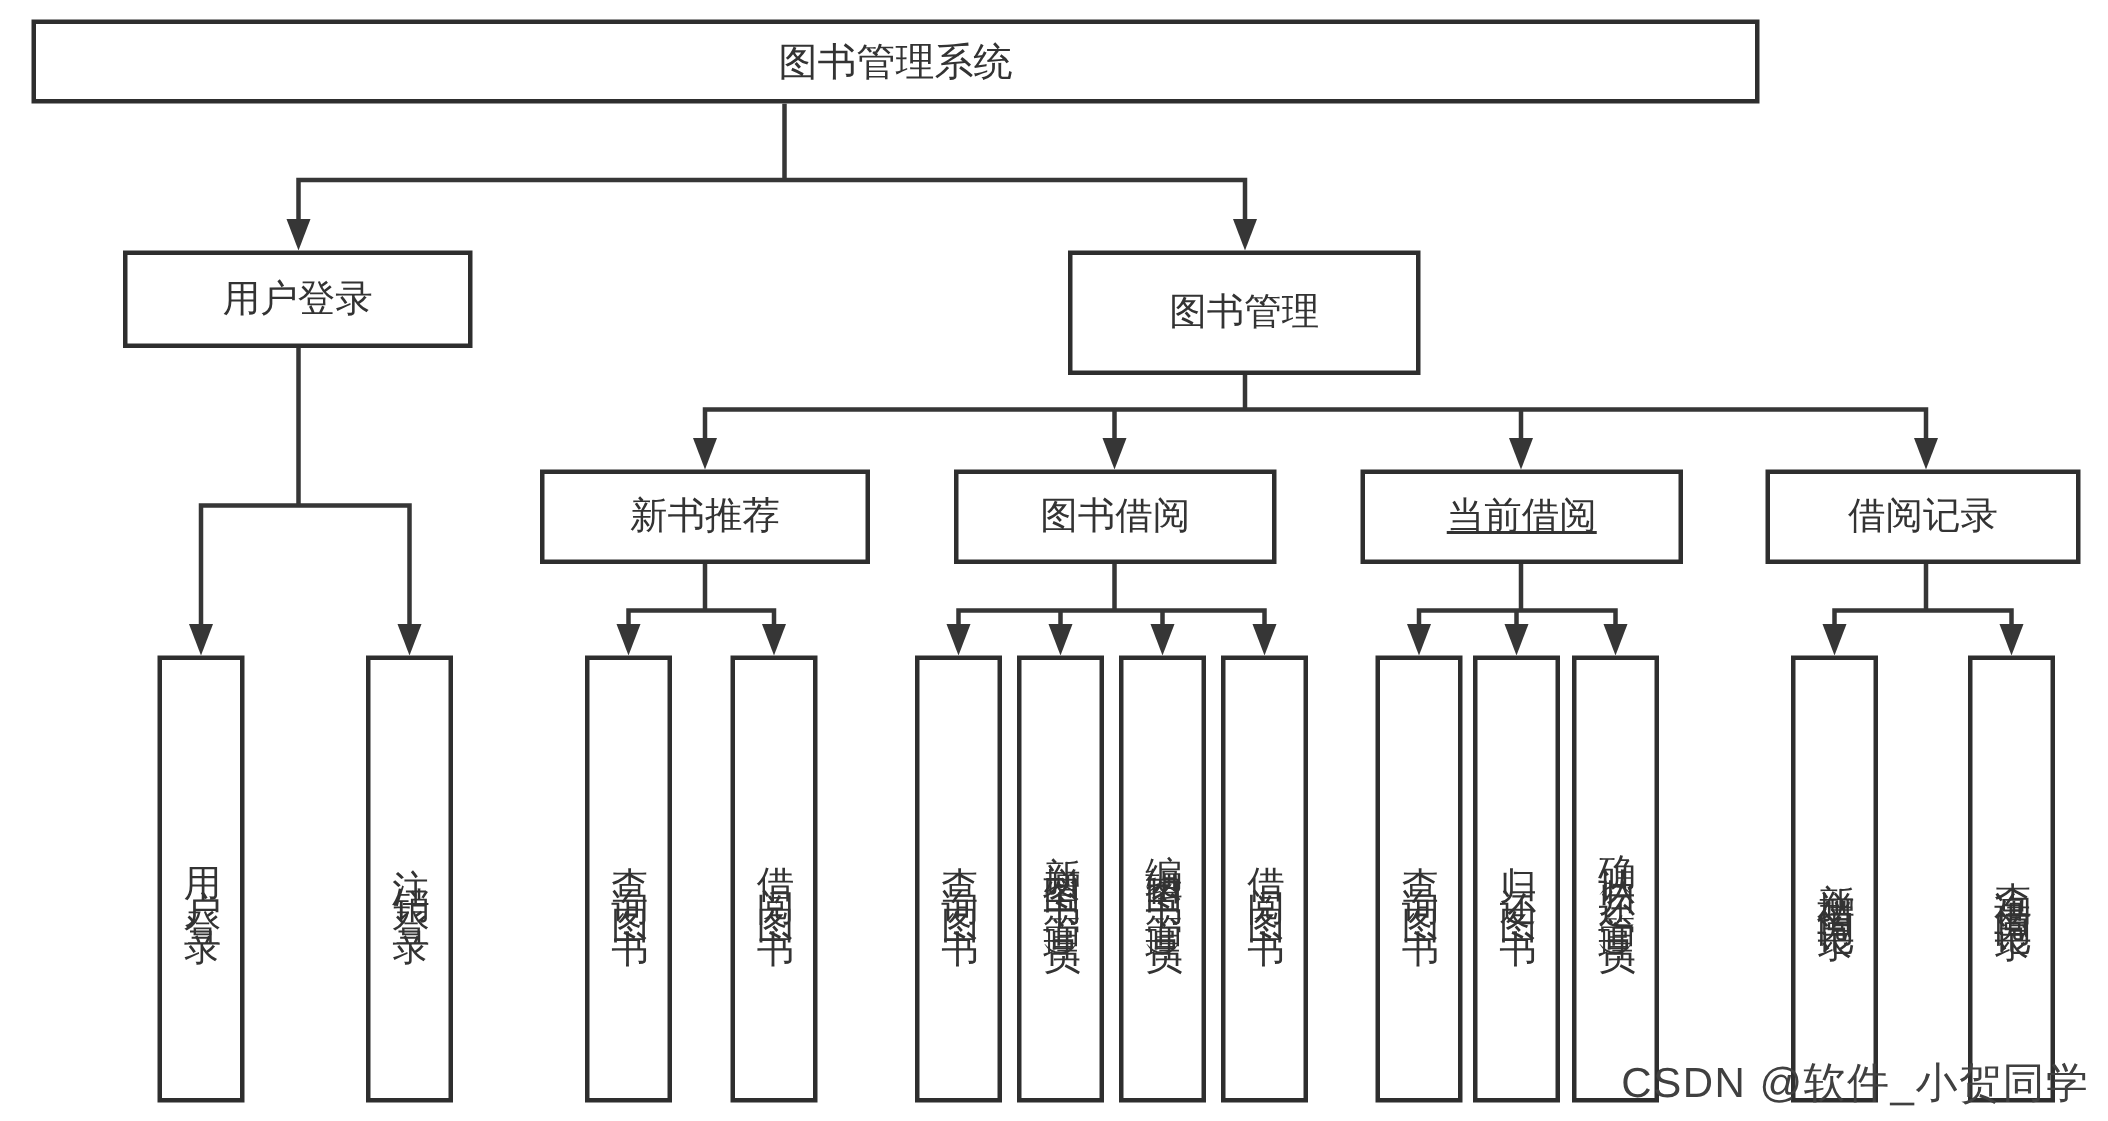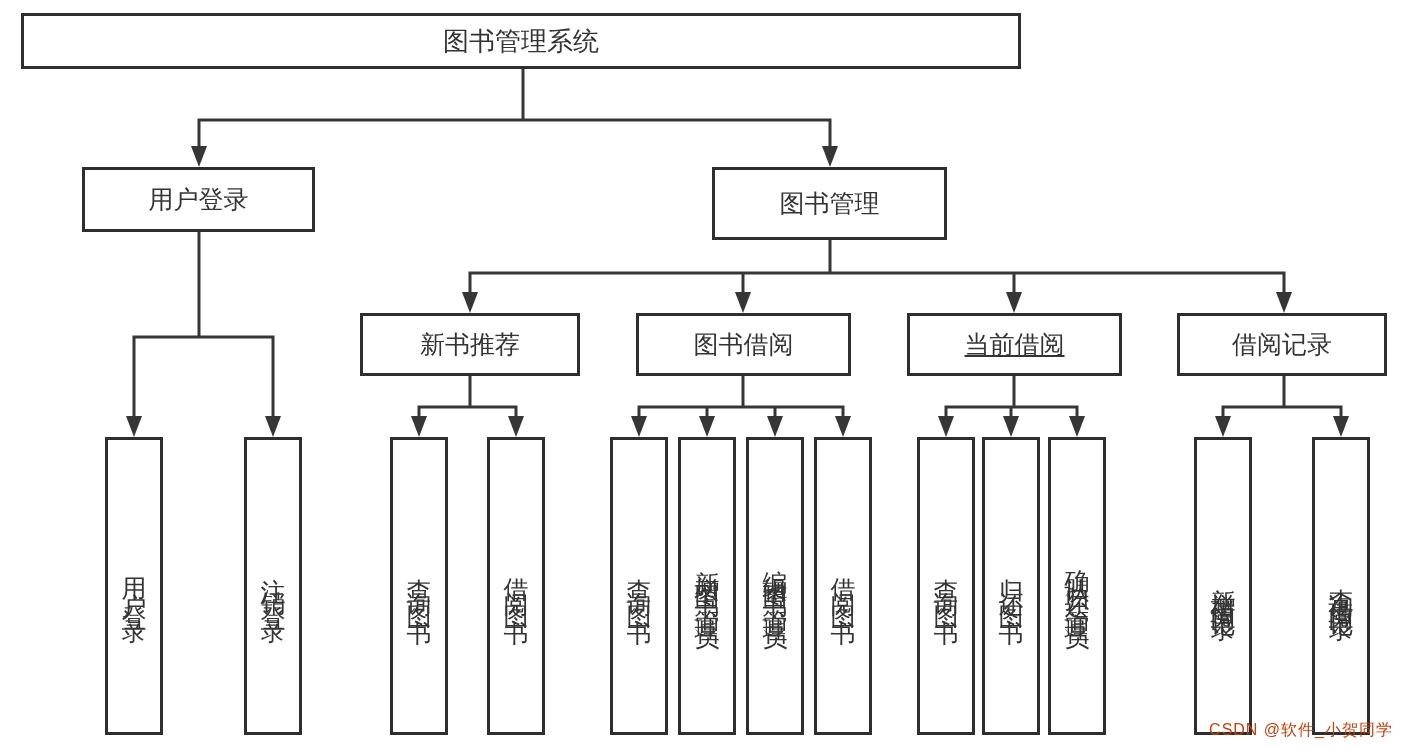--- a/index.html
+++ b/index.html
@@ -38,23 +38,23 @@
     writing-mode: vertical-lr;
     font-size: 25px;
   }
   .ls14 { letter-spacing: 14px; }
   .ls8  { letter-spacing: 8px; }
   .ls6  { letter-spacing: 6px; }
   .watermark {
     position: absolute;
     right: 12px;
     bottom: 6px;
-    font-size: 16px;
+    font-size: 28px;
     letter-spacing: 1px;
-    color: #c2410c;
+    color: #404040;
     z-index: 5;
     white-space: nowrap;
   }
 </style>
 </head>
 <body>
 
 <div class="stage">
 
   <svg class="wires" viewBox="0 0 1405 747" xmlns="http://www.w3.org/2000/svg">
@@ -90,24 +90,24 @@
       <polygon points="767,416 783,416 775,437"></polygon>
       <polygon points="835,416 851,416 843,437"></polygon>
       <polygon points="938,416 954,416 946,437"></polygon>
       <polygon points="1003,416 1019,416 1011,437"></polygon>
       <polygon points="1069,416 1085,416 1077,437"></polygon>
       <polygon points="1215,416 1231,416 1223,437"></polygon>
       <polygon points="1333,416 1349,416 1341,437"></polygon>
     </g>
   </svg>
 
-  <div class="box hbox root-box" style="left:21px; top:13px; width:1000px; height:56px;">图书管理系统</div>
+  <div class="box hbox root-box" style="left:21px; top:13px; width:1152px; height:56px;">图书管理系统</div>
 
   <div class="box hbox" style="left:82px; top:167px; width:233px; height:65px;">用户登录</div>
-  <div class="box hbox" style="left:712px; top:167px; width:235px; height:73px;">图书管理</div>
+  <div class="box hbox" style="left:712px; top:167px; width:235px; height:83px;">图书管理</div>
 
   <div class="box hbox" style="left:360px; top:313px; width:220px; height:63px;">新书推荐</div>
   <div class="box hbox" style="left:636px; top:313px; width:215px; height:63px;">图书借阅</div>
   <div class="box hbox" style="left:907px; top:313px; width:215px; height:63px;text-decoration:underline;">当前借阅</div>
   <div class="box hbox" style="left:1177px; top:313px; width:210px; height:63px;">借阅记录</div>
 
   <div class="box leaf ls14" style="left:105px;">用户登录</div>
   <div class="box leaf ls14" style="left:244px;">注销登录</div>
 
   <div class="box leaf ls14" style="left:390px;">查询图书</div>

